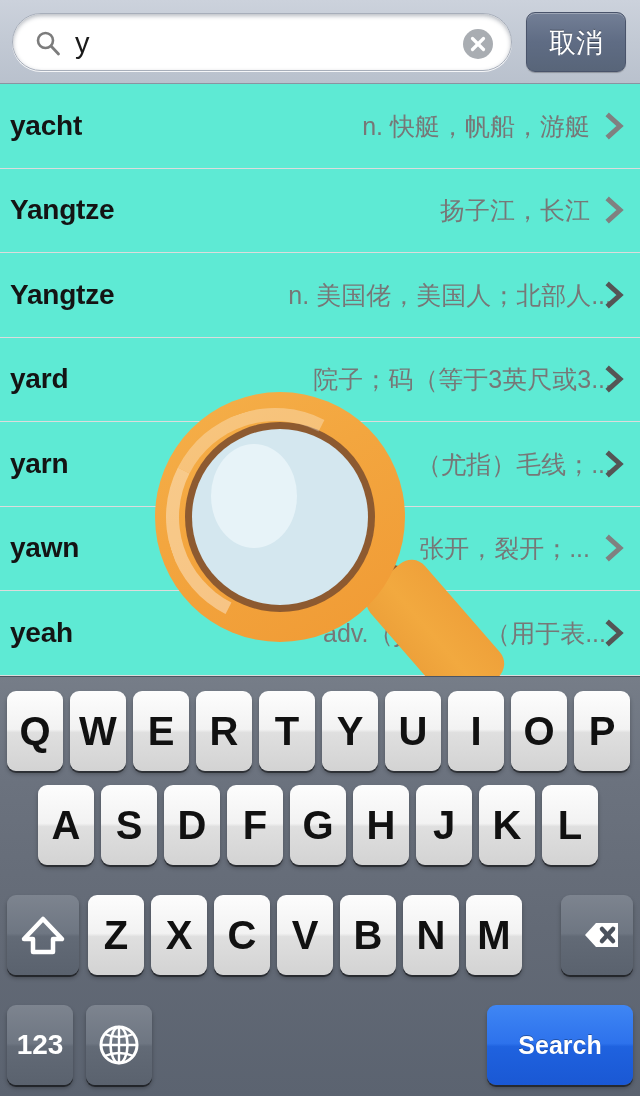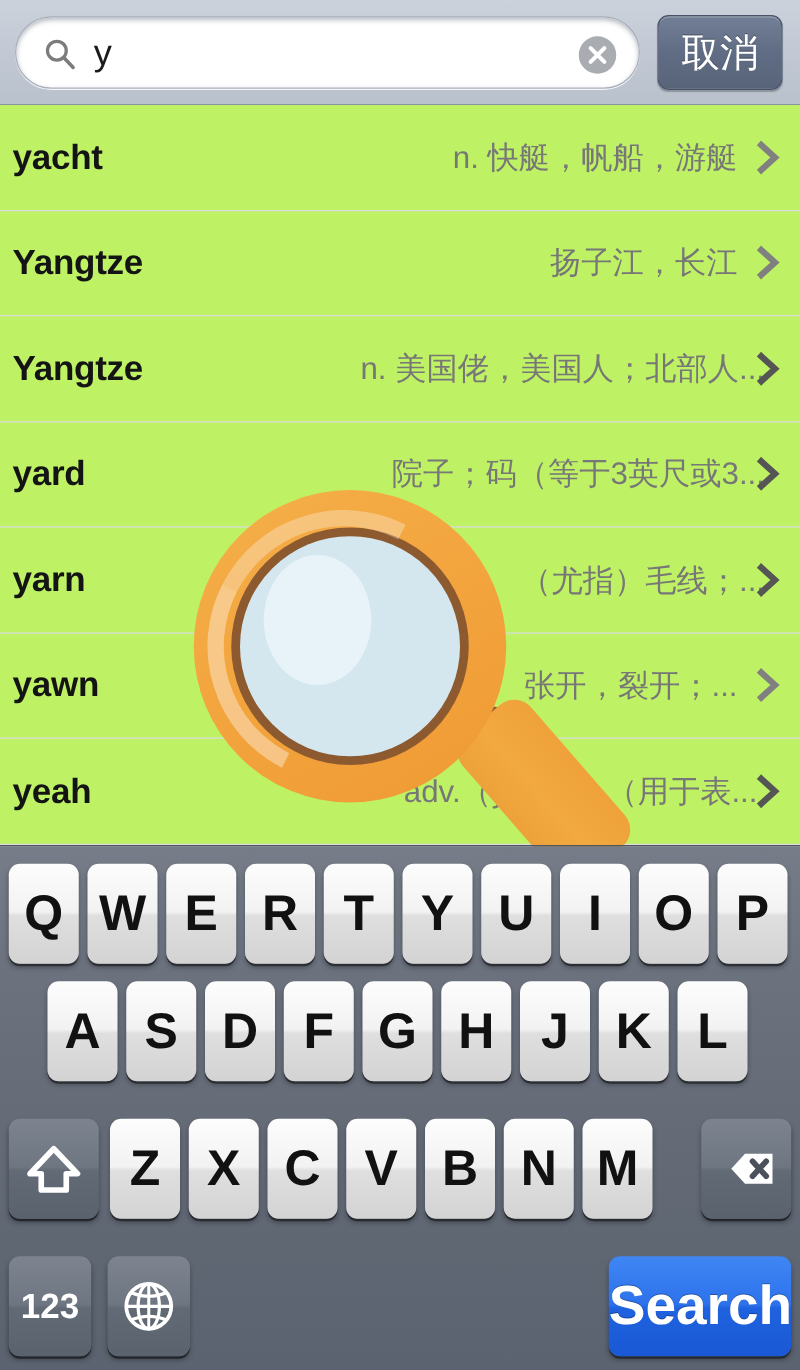--- a/index.html
+++ b/index.html
@@ -37,29 +37,29 @@
   }
   .clear-btn .xg{
     position:absolute;left:0;top:0;width:30px;height:30px;
   }
   .cancel-btn{
     position:absolute;left:526px;top:12px;width:100px;height:60px;
     border-radius:9px;
     background:linear-gradient(to bottom,#737f96 0%,#5f6c84 50%,#586579 100%);
     border:1px solid #49536a;
     box-shadow:inset 0 1px 0 rgba(255,255,255,.30),0 1px 1px rgba(0,0,0,.25);
-    color:#ffffff;font-size:31px;text-align:center;line-height:60px;
+    color:#ffffff;font-size:27px;text-align:center;line-height:60px;
     box-sizing:border-box;
     text-shadow:0 -1px 0 rgba(0,0,0,.35);
   }
 
   
   .list{
     position:absolute;left:0;top:84px;width:640px;height:592px;
-    background:#bef264;overflow:hidden;
+    background:#5eead4;overflow:hidden;
   }
   .row{
     position:relative;height:84.5px;box-sizing:border-box;
     border-bottom:1px solid #dcdcdc;
   }
   .row .word{
     position:absolute;left:10px;top:50%;transform:translateY(-50%);
     font-size:28px;font-weight:bold;color:#141414;letter-spacing:-0.2px;
   }
   .row .defn{
@@ -142,21 +142,21 @@
     color:#ffffff;
     box-shadow:0 2px 0 rgba(0,0,0,.5),0 3px 4px rgba(0,0,0,.3);
   }
   .key.space{
     color:#6d737c;font-size:32px;font-weight:bold;
     background:linear-gradient(to bottom,#e0e0e0 0%,#d4d4d4 48%,#c6c6c6 52%,#bdbdbd 100%);
     text-shadow:0 1px 0 rgba(255,255,255,.7);
   }
   .key.search{
     background:linear-gradient(to bottom,#3f86f4 0%,#2d72ec 48%,#1f62df 52%,#1a58d4 100%);
-    color:#ffffff;font-size:44px;font-weight:bold;
+    color:#ffffff;font-size:25px;font-weight:bold;
     text-shadow:0 -1px 0 rgba(0,0,0,.3);
     text-align:center;
   }
   .key.num{font-size:28px;}
   .key .glyph{position:absolute;left:0;top:0;width:100%;height:80px;}
 </style>
 </head>
 <body>
 
 <div id="app">

